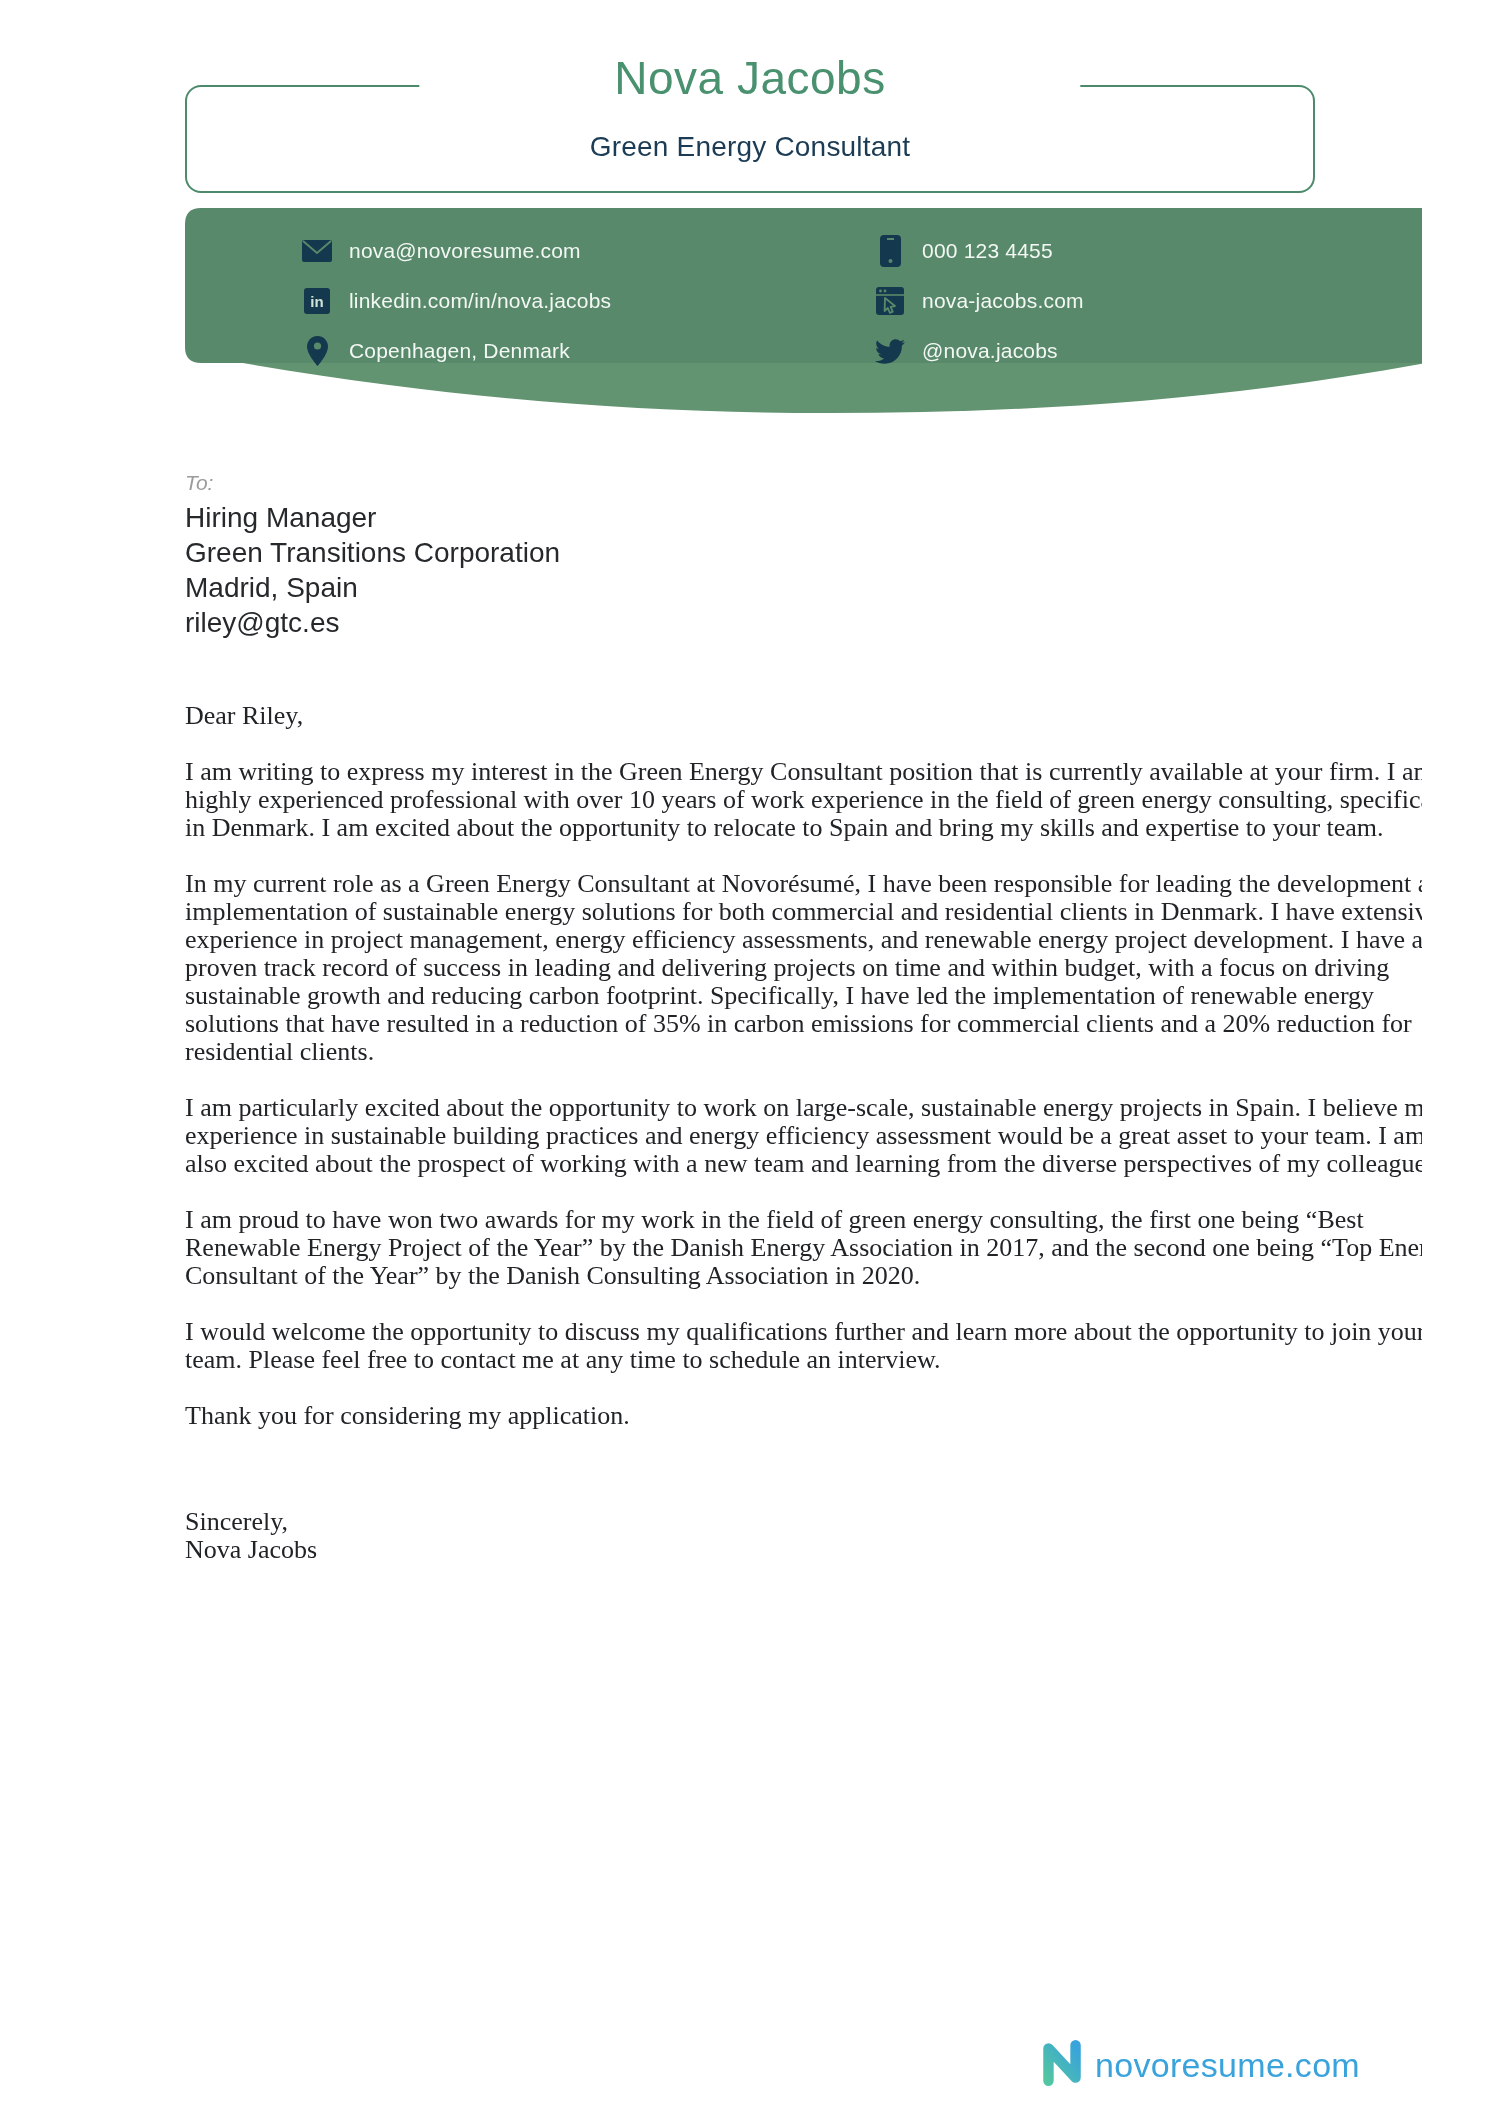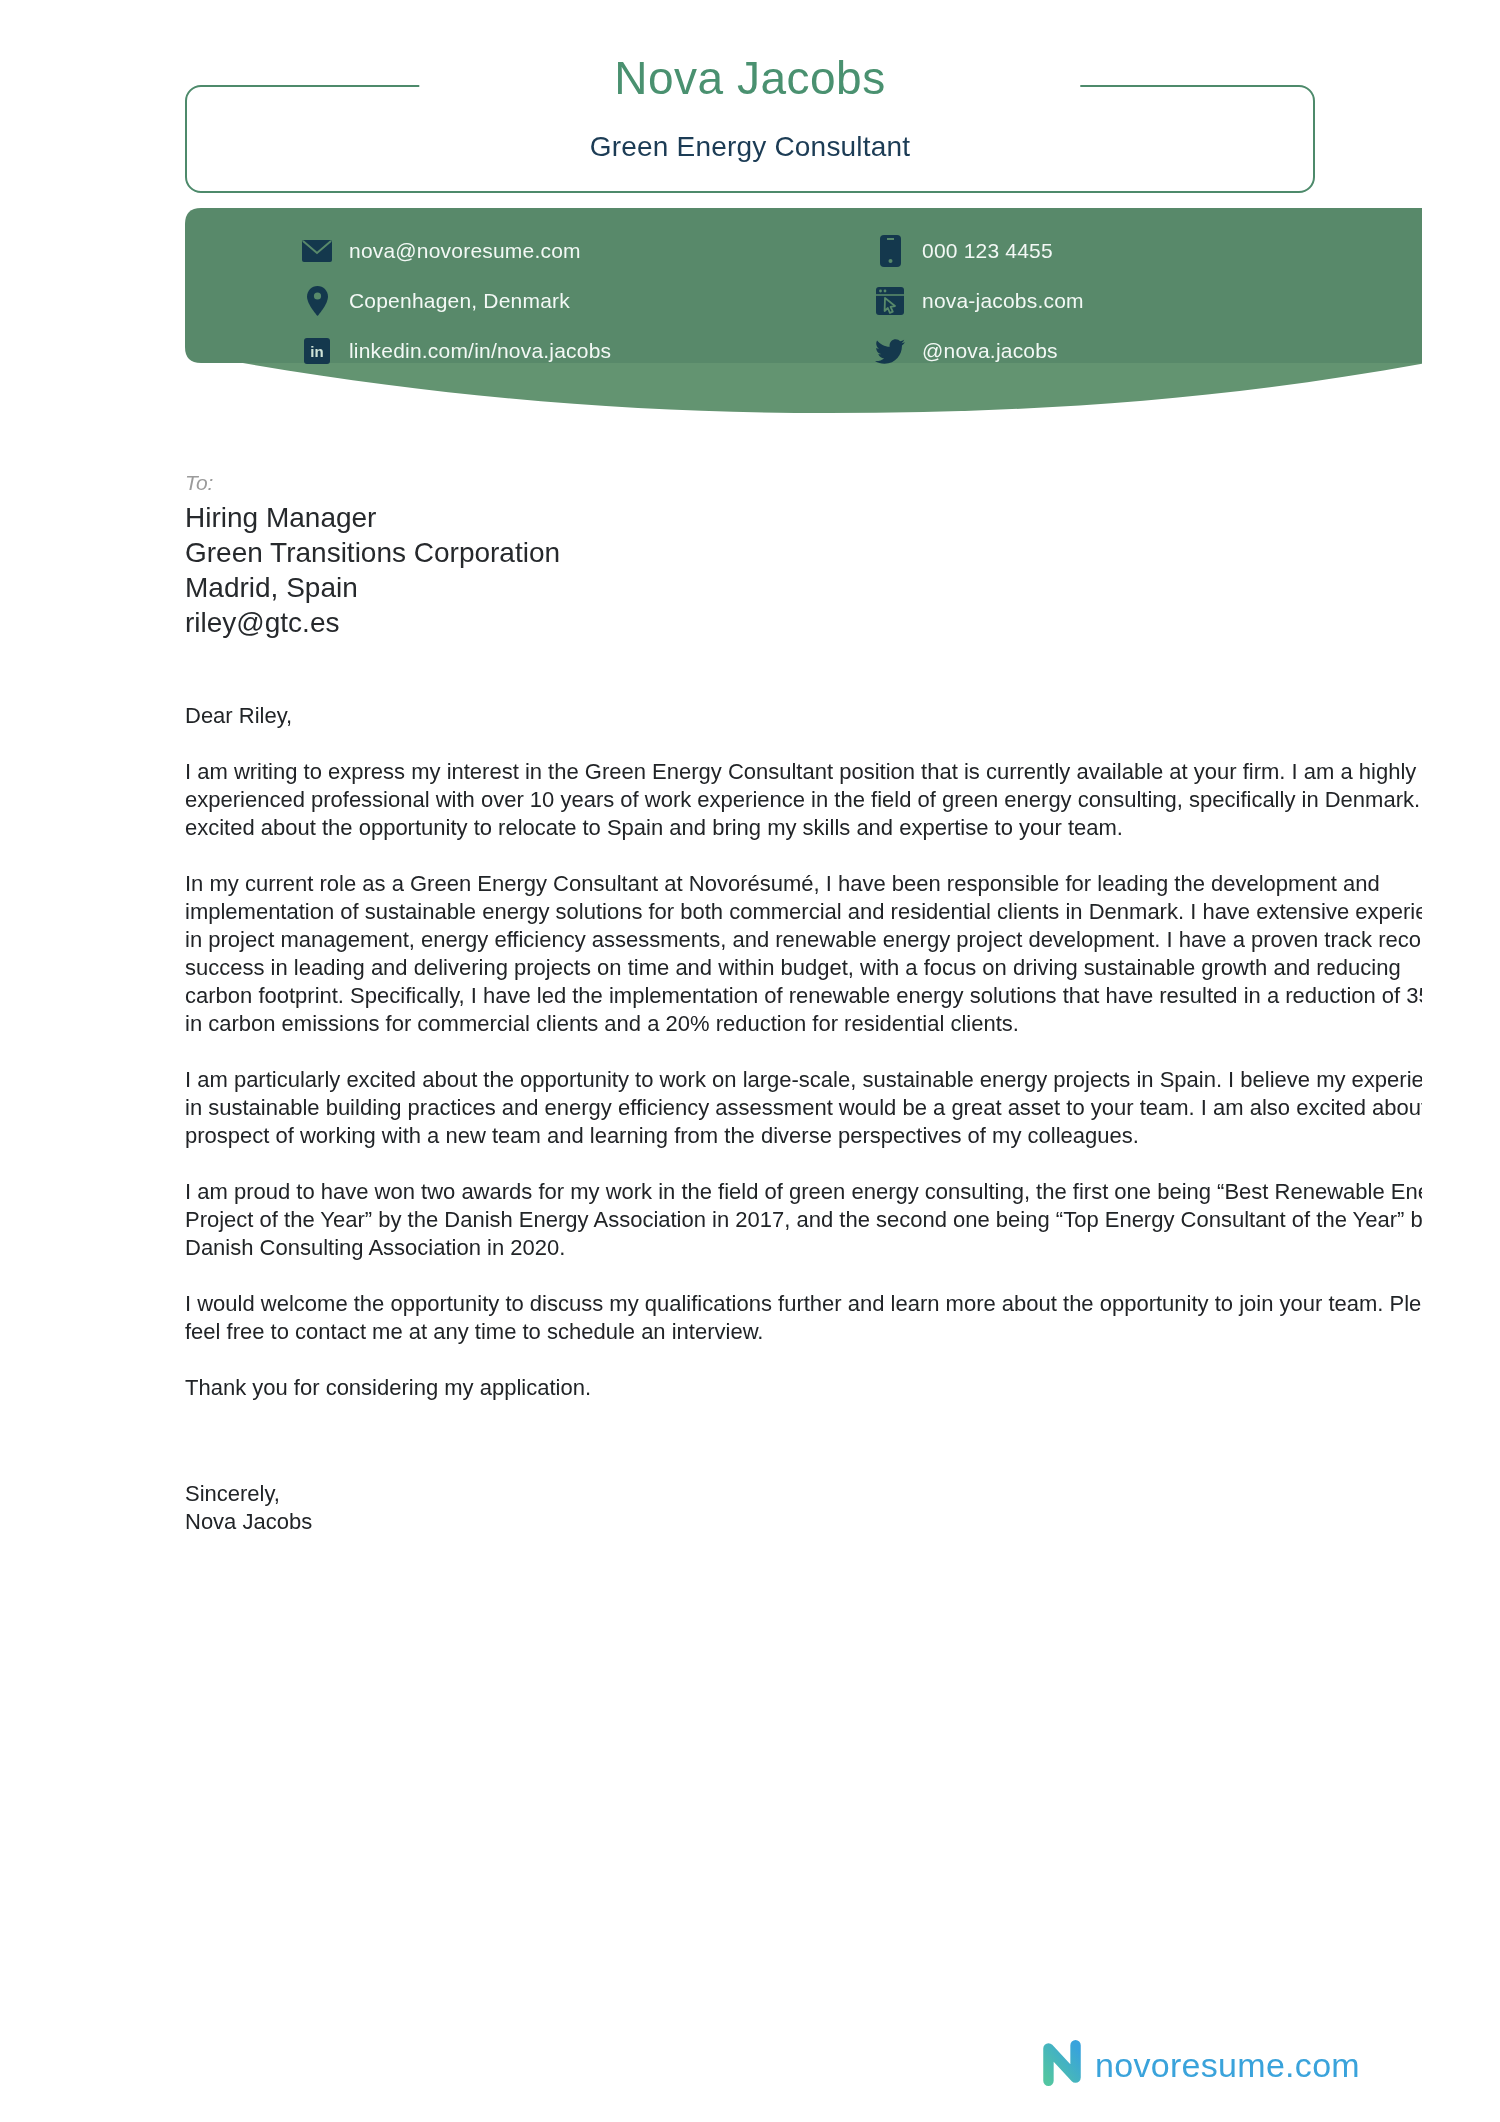--- a/index.html
+++ b/index.html
@@ -75,22 +75,23 @@
     font-size:21px; font-style:italic;
     color:#9b9b9b;
     margin-bottom:5px;
   }
   .r-line {
     font-size:28px; line-height:35px;
     color:#26292c;
   }
   .salutation { margin-top:62px; }
   .salutation, .para, .closing {
-    font-size:22px; line-height:28px;
+    font-size:26px; line-height:28px;
     color:#212427;
+    font-family:Liberation Serif, serif;
   }
   .para { margin-top:28px; }
   .closing { margin-top:78px; }
   
   .footer {
     position:absolute;
     right:62px; bottom:30px;
     display:flex; align-items:center; gap:10px;
   }
   .brand {
@@ -121,35 +122,35 @@
           <span class="ci">
             <svg width="30" height="22" viewBox="0 0 30 22">
               <rect x="0" y="0" width="30" height="22" rx="2" fill="#14384d"></rect>
               <path d="M1 1 L15 13 L29 1" fill="none" stroke="#58896a" stroke-width="2"></path>
             </svg>
           </span>
           <span class="ct">nova@novoresume.com</span>
         </div>
         <div class="contact-item">
           <span class="ci">
+            <svg width="26" height="26" viewBox="0 0 26 26">
+              <rect x="0" y="0" width="26" height="26" rx="3" fill="#14384d"></rect>
+              <text x="13" y="19" text-anchor="middle" font-family="Liberation Sans, sans-serif" font-size="15" font-weight="bold" fill="#cfe3d7">in</text>
+            </svg>
+          </span>
+          <span class="ct">linkedin.com/in/nova.jacobs</span>
+        </div>
+        <div class="contact-item">
+          <span class="ci">
             <svg width="21" height="30" viewBox="0 0 21 30">
               <path fill="#14384d" d="M10.5 0 C4.7 0 0 4.7 0 10.5 C0 18.4 10.5 30 10.5 30 C10.5 30 21 18.4 21 10.5 C21 4.7 16.3 0 10.5 0 Z"></path>
               <circle cx="10.5" cy="10" r="3.6" fill="#58896a"></circle>
             </svg>
           </span>
           <span class="ct">Copenhagen, Denmark</span>
-        </div>
-        <div class="contact-item">
-          <span class="ci">
-            <svg width="26" height="26" viewBox="0 0 26 26">
-              <rect x="0" y="0" width="26" height="26" rx="3" fill="#14384d"></rect>
-              <text x="13" y="19" text-anchor="middle" font-family="Liberation Sans, sans-serif" font-size="15" font-weight="bold" fill="#cfe3d7">in</text>
-            </svg>
-          </span>
-          <span class="ct">linkedin.com/in/nova.jacobs</span>
         </div>
       </div>
       <div class="contact-col right">
         <div class="contact-item">
           <span class="ci">
             <svg width="21" height="32" viewBox="0 0 21 32">
               <rect x="0" y="0" width="21" height="32" rx="4" fill="#14384d"></rect>
               <line x1="7" y1="4" x2="14" y2="4" stroke="#58896a" stroke-width="2"></line>
               <circle cx="10.5" cy="26" r="2" fill="#58896a"></circle>
             </svg>

